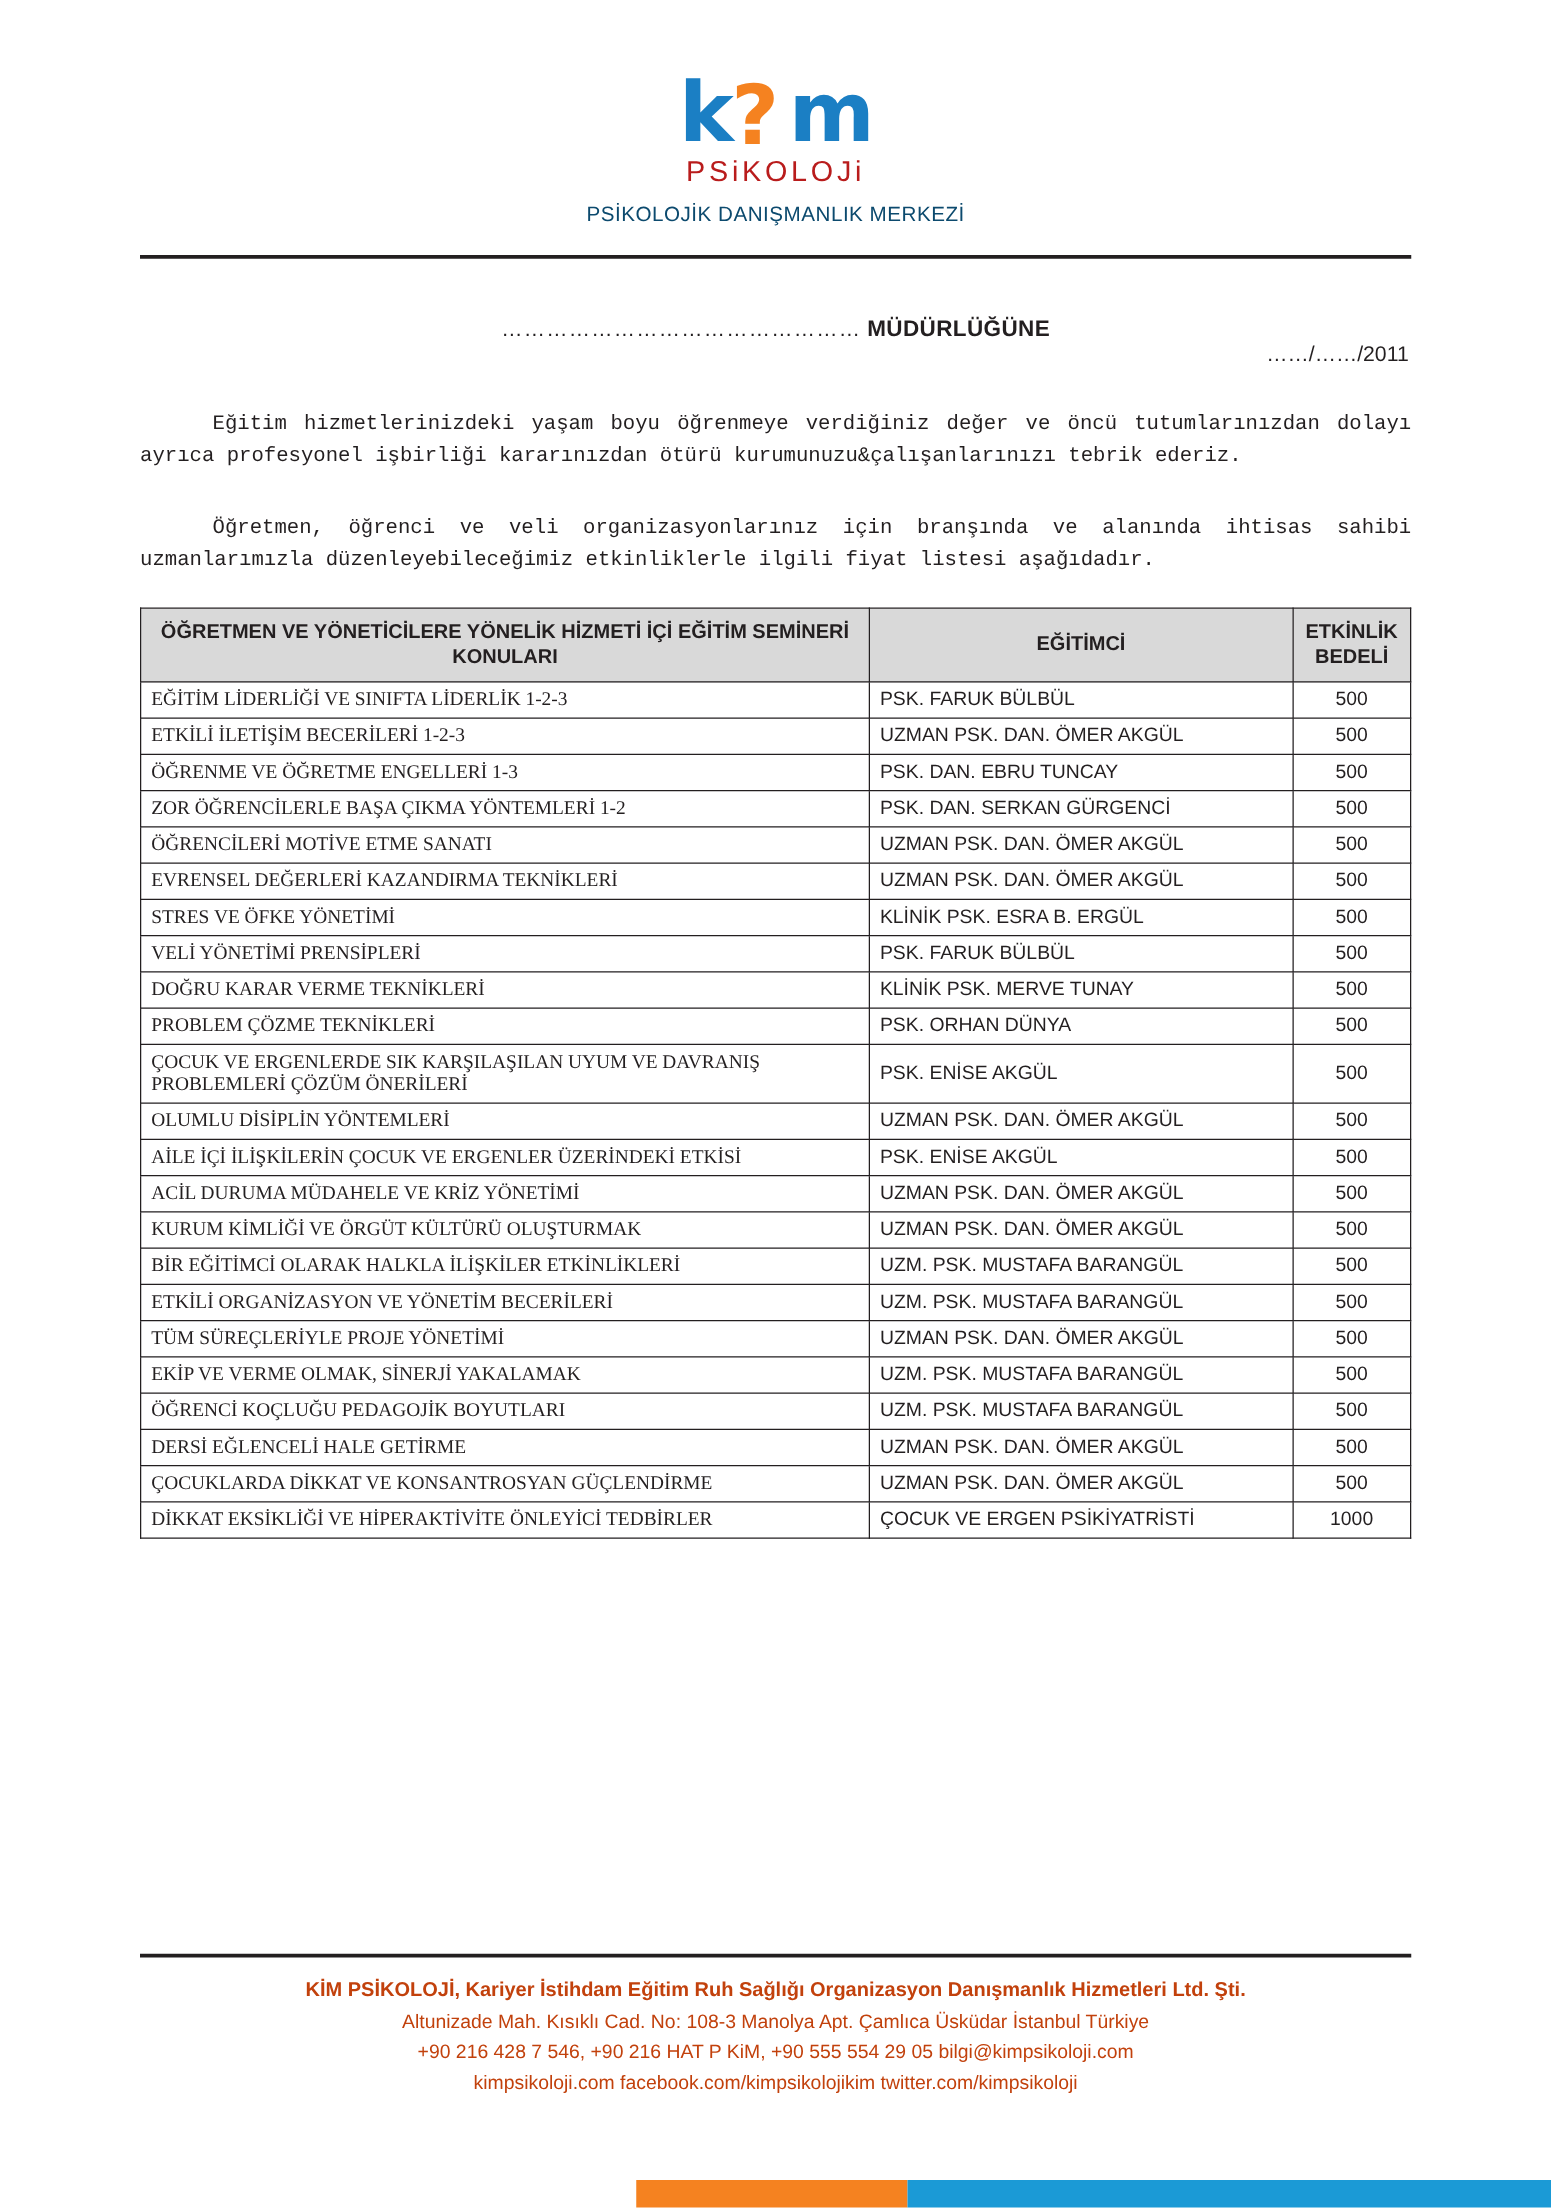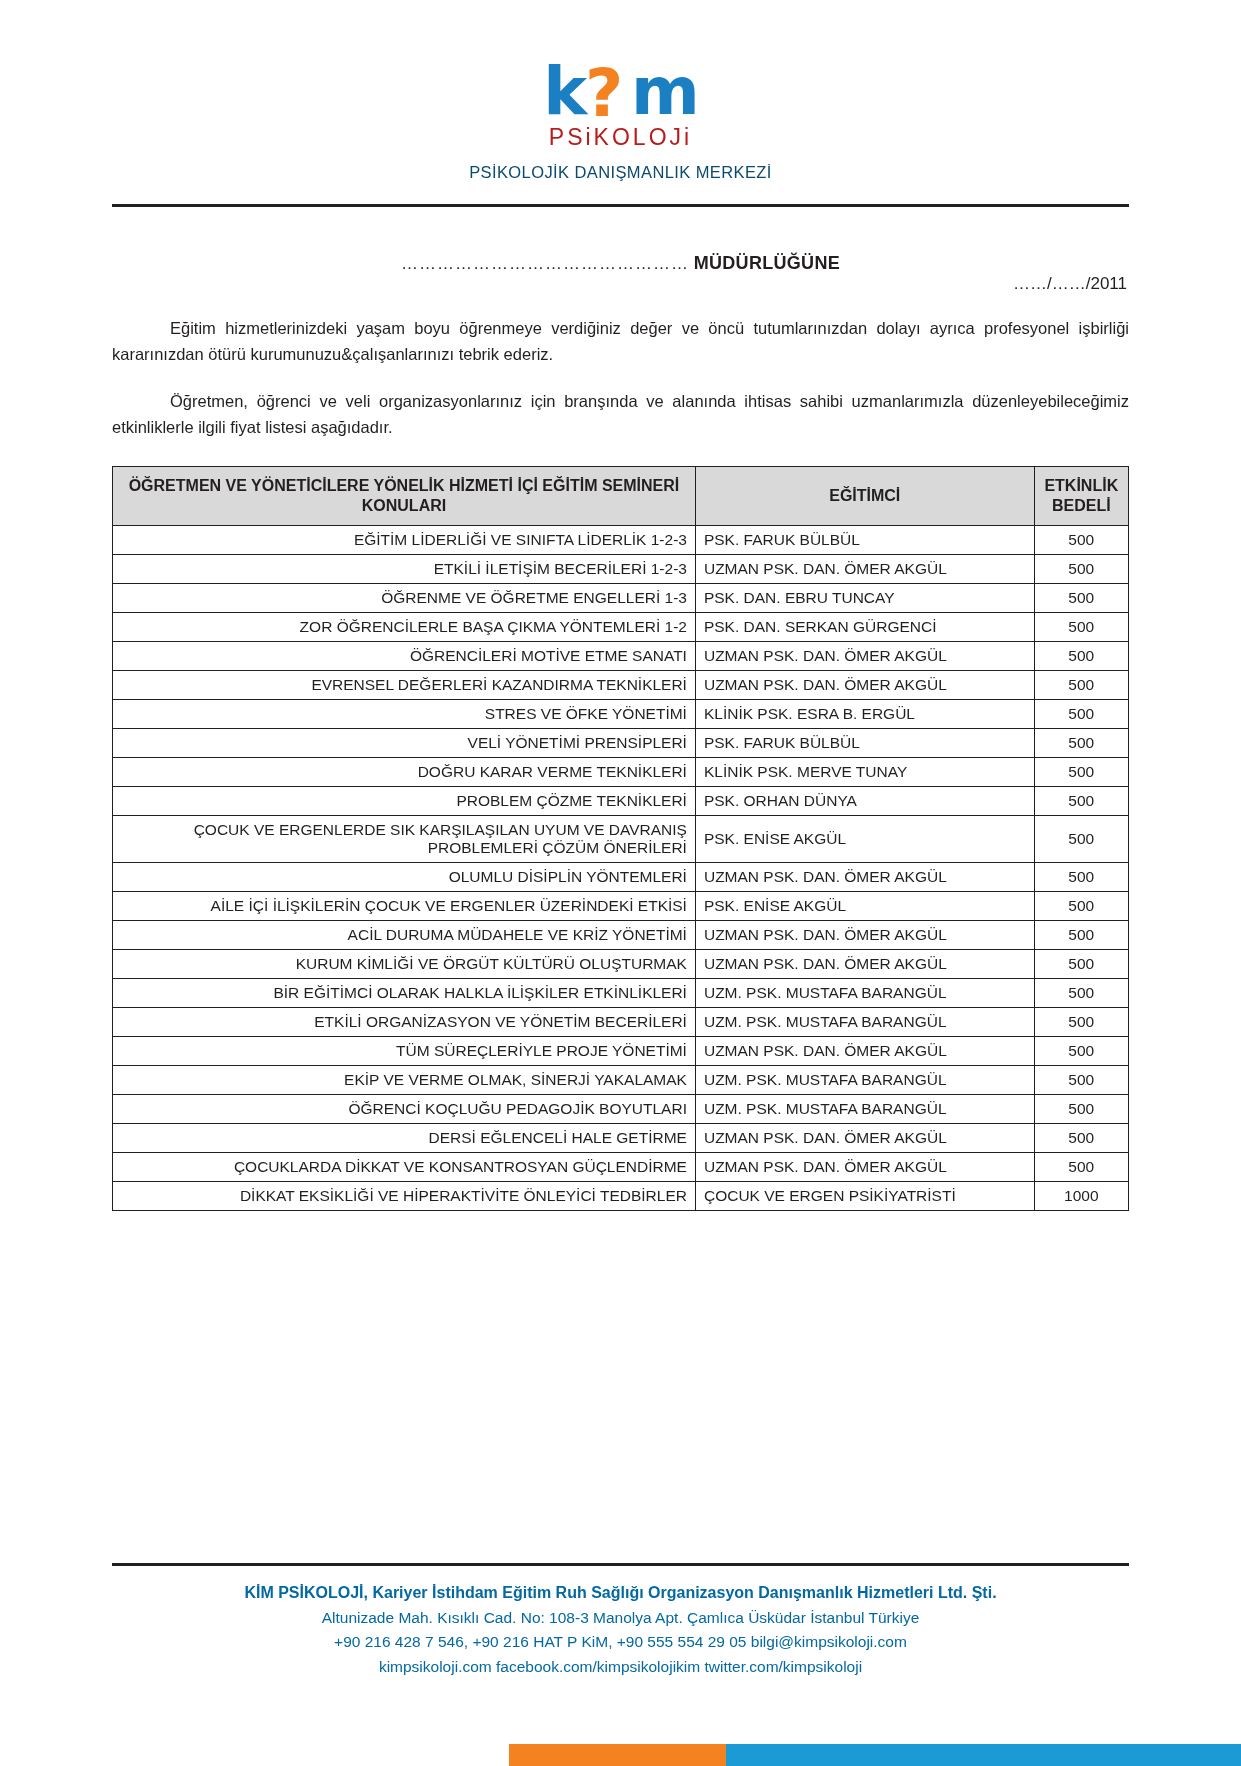--- a/index.html
+++ b/index.html
@@ -91,26 +91,27 @@
     font-weight: bold;
     font-size: 18px;
     letter-spacing: 0.3px;
   }
   .date-line {
     text-align: right;
     font-size: 17px;
     padding-right: 2px;
   }
   .para {
-    margin-top: 22px;
+    margin-top: 32px;
     font-size: 16.5px;
     line-height: 1.55;
     text-align: justify;
     text-justify: inter-word;
     text-indent: 58px;
+    font-family: Liberation Mono, monospace;
   }
 
   
   table.price-table {
     margin-top: 26px;
     width: 100%;
     border-collapse: collapse;
     table-layout: fixed;
   }
   table.price-table th,
@@ -124,40 +125,40 @@
     background: #d9d9d9;
     text-align: center;
     font-weight: bold;
     line-height: 1.25;
     padding: 9px 6px;
     font-size: 16px;
   }
   col.c-topic { width: 52.5%; }
   col.c-trainer { width: 30.5%; }
   col.c-fee { width: 8.5%; }
-  td.topic { text-align: right; }
+  td.topic { text-align: left; font-family: Liberation Serif, serif; }
   td.trainer { text-align: left; }
   td.fee { text-align: center; padding-left: 10px; }
 
   
   .footer {
     position: absolute;
     left: 112px;
     right: 112px;
     bottom: 86px;
     text-align: center;
   }
   .rule-bottom {
     border-top: 3px solid #231f20;
     margin-bottom: 14px;
   }
   .footer-line {
     font-size: 15.5px;
     line-height: 1.6;
-    color: #0369a1;
+    color: #c2410c;
   }
   .footer-line.strong {
     font-weight: bold;
     font-size: 16px;
   }
   .bottom-bars {
     position: absolute;
     left: 0;
     bottom: 0;
     width: 1241px;

